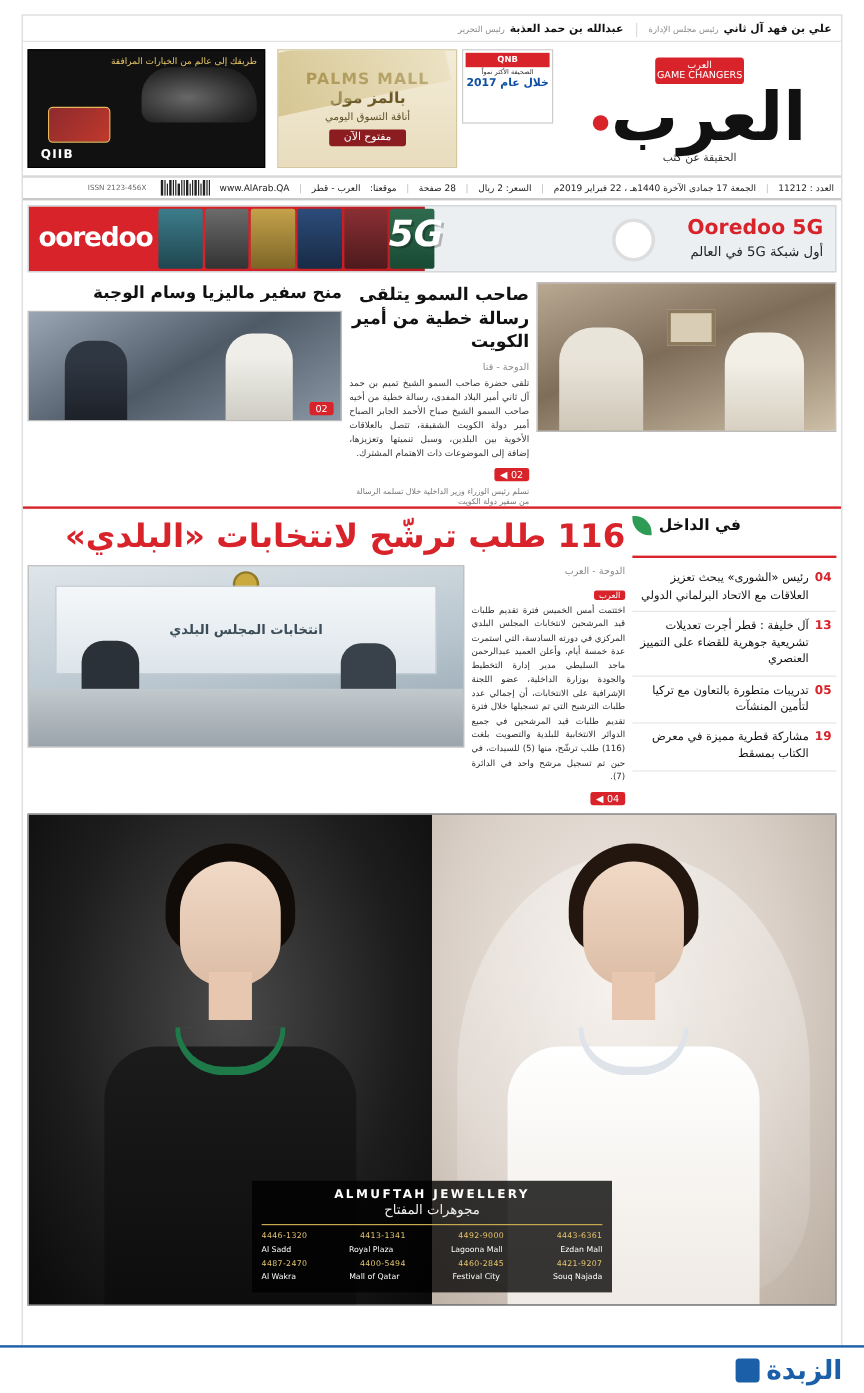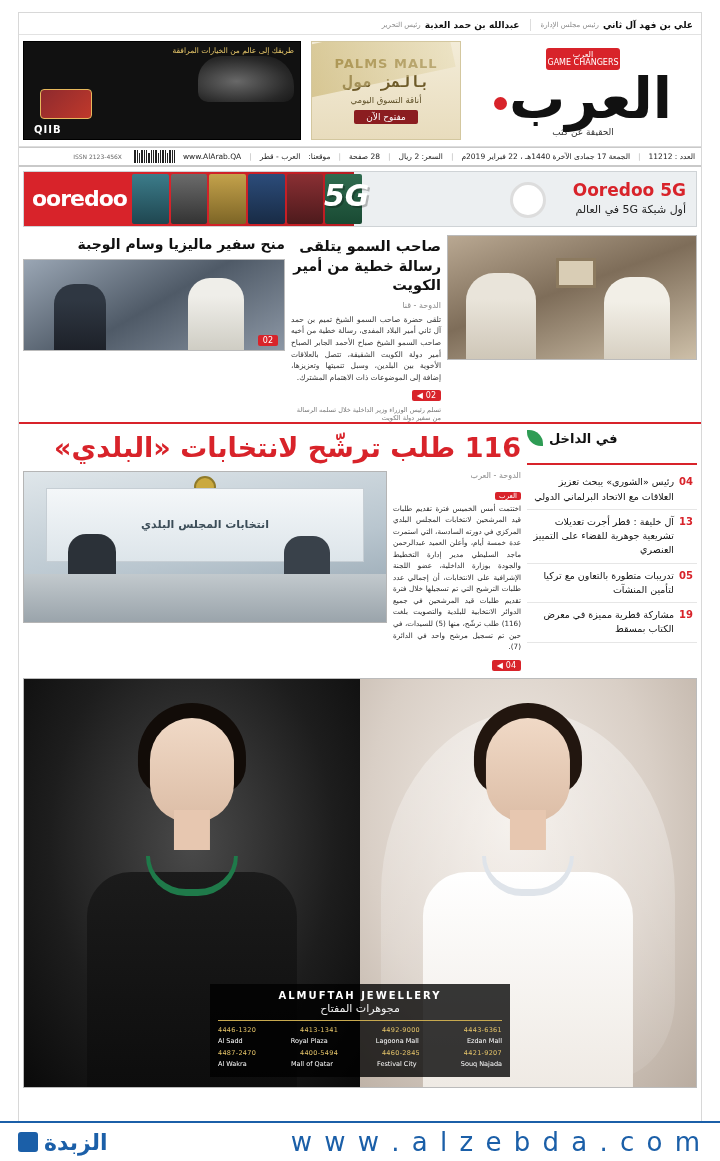--- a/index.html
+++ b/index.html
@@ -86,21 +86,21 @@
 
   .ad-palms {
     width: 150px; flex: none;
     background: linear-gradient(180deg,#f3ecd8 0%,#e8dcbd 100%);
     border: 1px solid #d3c79f;
     margin: 6px 4px 6px 4px;
     position: relative; overflow: hidden;
     display: flex; flex-direction: column; align-items: center; justify-content: center;
   }
   .palms-logo { font-size: 13px; font-weight: bold; color: #8b7331; letter-spacing: 1px; line-height: 1; }
-  .palms-ar { font-size: 16px; font-weight: bold; color: #6d5a28; margin-top: 2px; font-family: Liberation Mono, monospace; }
+  .palms-ar { font-size: 13px; font-weight: bold; color: #6d5a28; margin-top: 2px; }
   .palms-line { font-size: 8.5px; color: #5d4f27; margin-top: 3px; }
   .palms-cta {
     margin-top: 5px; background: #8b1d20; color: #fff;
     font-size: 9px; padding: 2px 12px; border-radius: 2px;
   }
   .palms-swoosh {
     position: absolute; top: -10px; left: -20px; width: 160px; height: 52px;
     background: linear-gradient(100deg,#bfa75a,#e7dcb6); transform: rotate(-12deg); opacity: .55;
   }
 
@@ -415,20 +415,25 @@
         <div class="logo-badge">
           <span>العرب</span>
           <span>GAME CHANGERS</span>
         </div>
         <div class="logo-arabic">
           <span>العرب</span><span class="logo-dot"></span>
         </div>
         <div class="logo-tag">الحقيقة عن كثب</div>
       </div>
 
+      <div class="qnb-badge">
+        <div class="qnb-top">QNB</div>
+        <div class="qnb-sub">الصحيفة الأكثر نمواً</div>
+        <div class="qnb-year">خلال عام 2017</div>
+      </div>
 
       <div class="ad-palms">
         <div class="palms-swoosh"></div>
         <div class="palms-logo">PALMS MALL</div>
         <div class="palms-ar">بالمز مول</div>
         <div class="palms-line">أناقة التسوق اليومي</div>
         <div class="palms-cta">مفتوح الآن</div>
       </div>
 
       <div class="ad-qiib">
@@ -621,19 +626,18 @@
             <span class="places">Mall of Qatar</span>
             <span class="places">Festival City</span>
             <span class="places">Souq Najada</span>
           </div>
         </div>
       </div>
     </div>
   </div>
 
   <div class="footer">
-    <div class="footer-url">w w w . a l z e b d a . c o m</div>
     <div class="footer-brand">
       <span class="ar">الزبدة</span>
       <span class="mark"></span>
     </div>
   </div>
 </div>
 
 </body></html>

